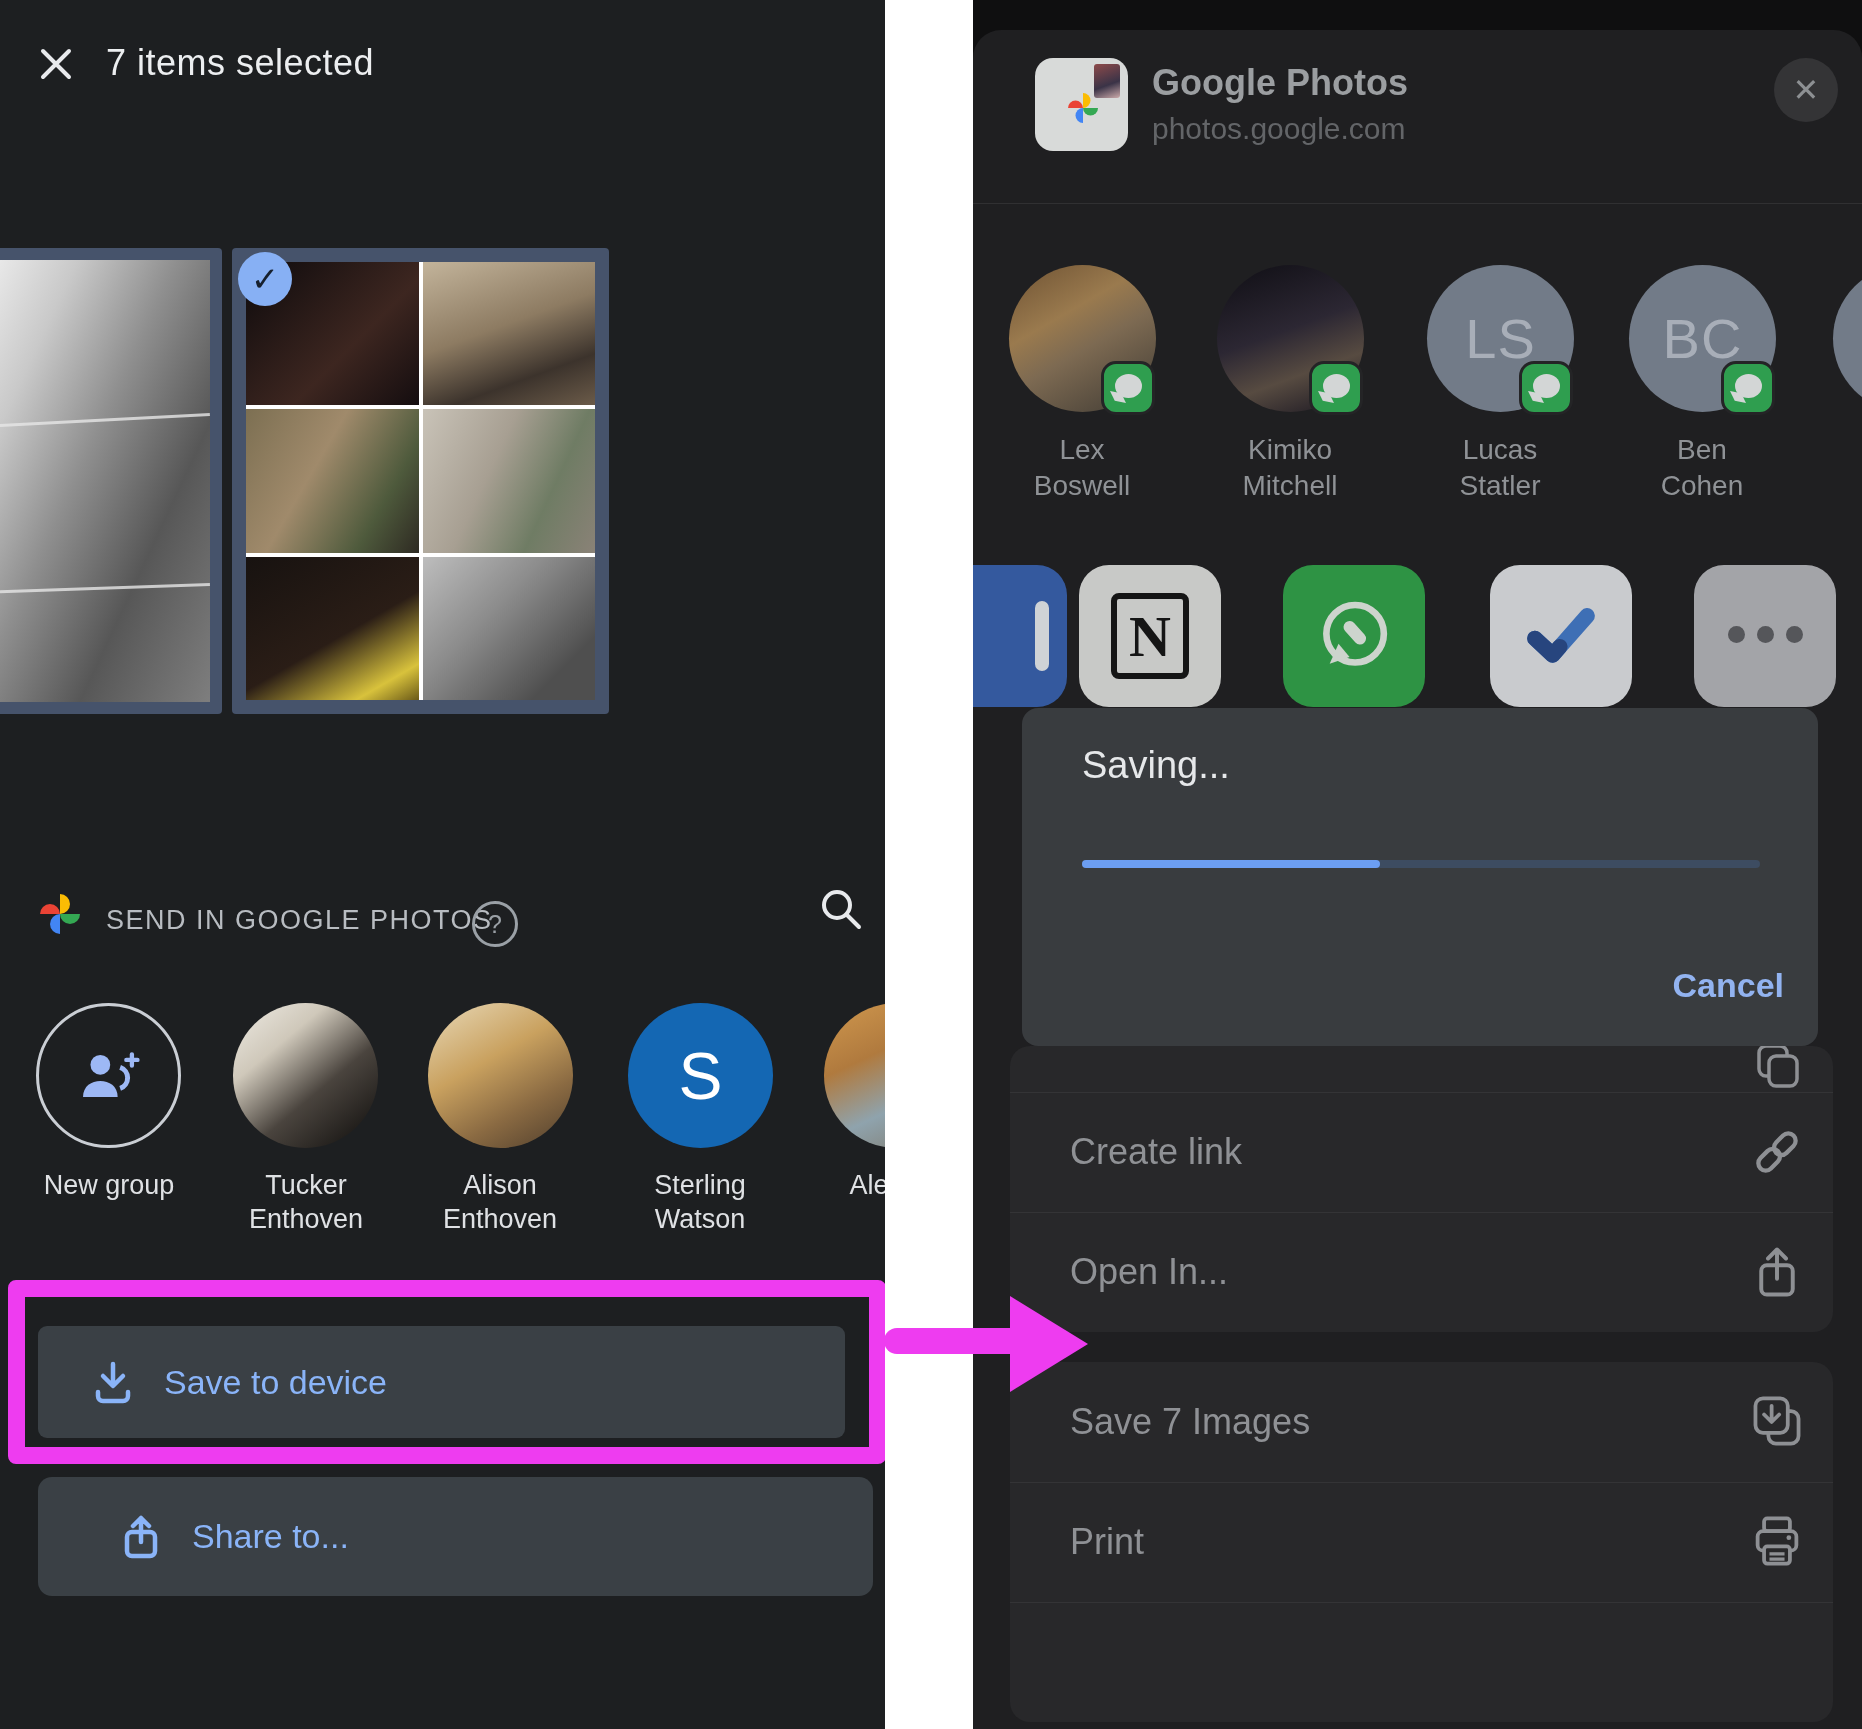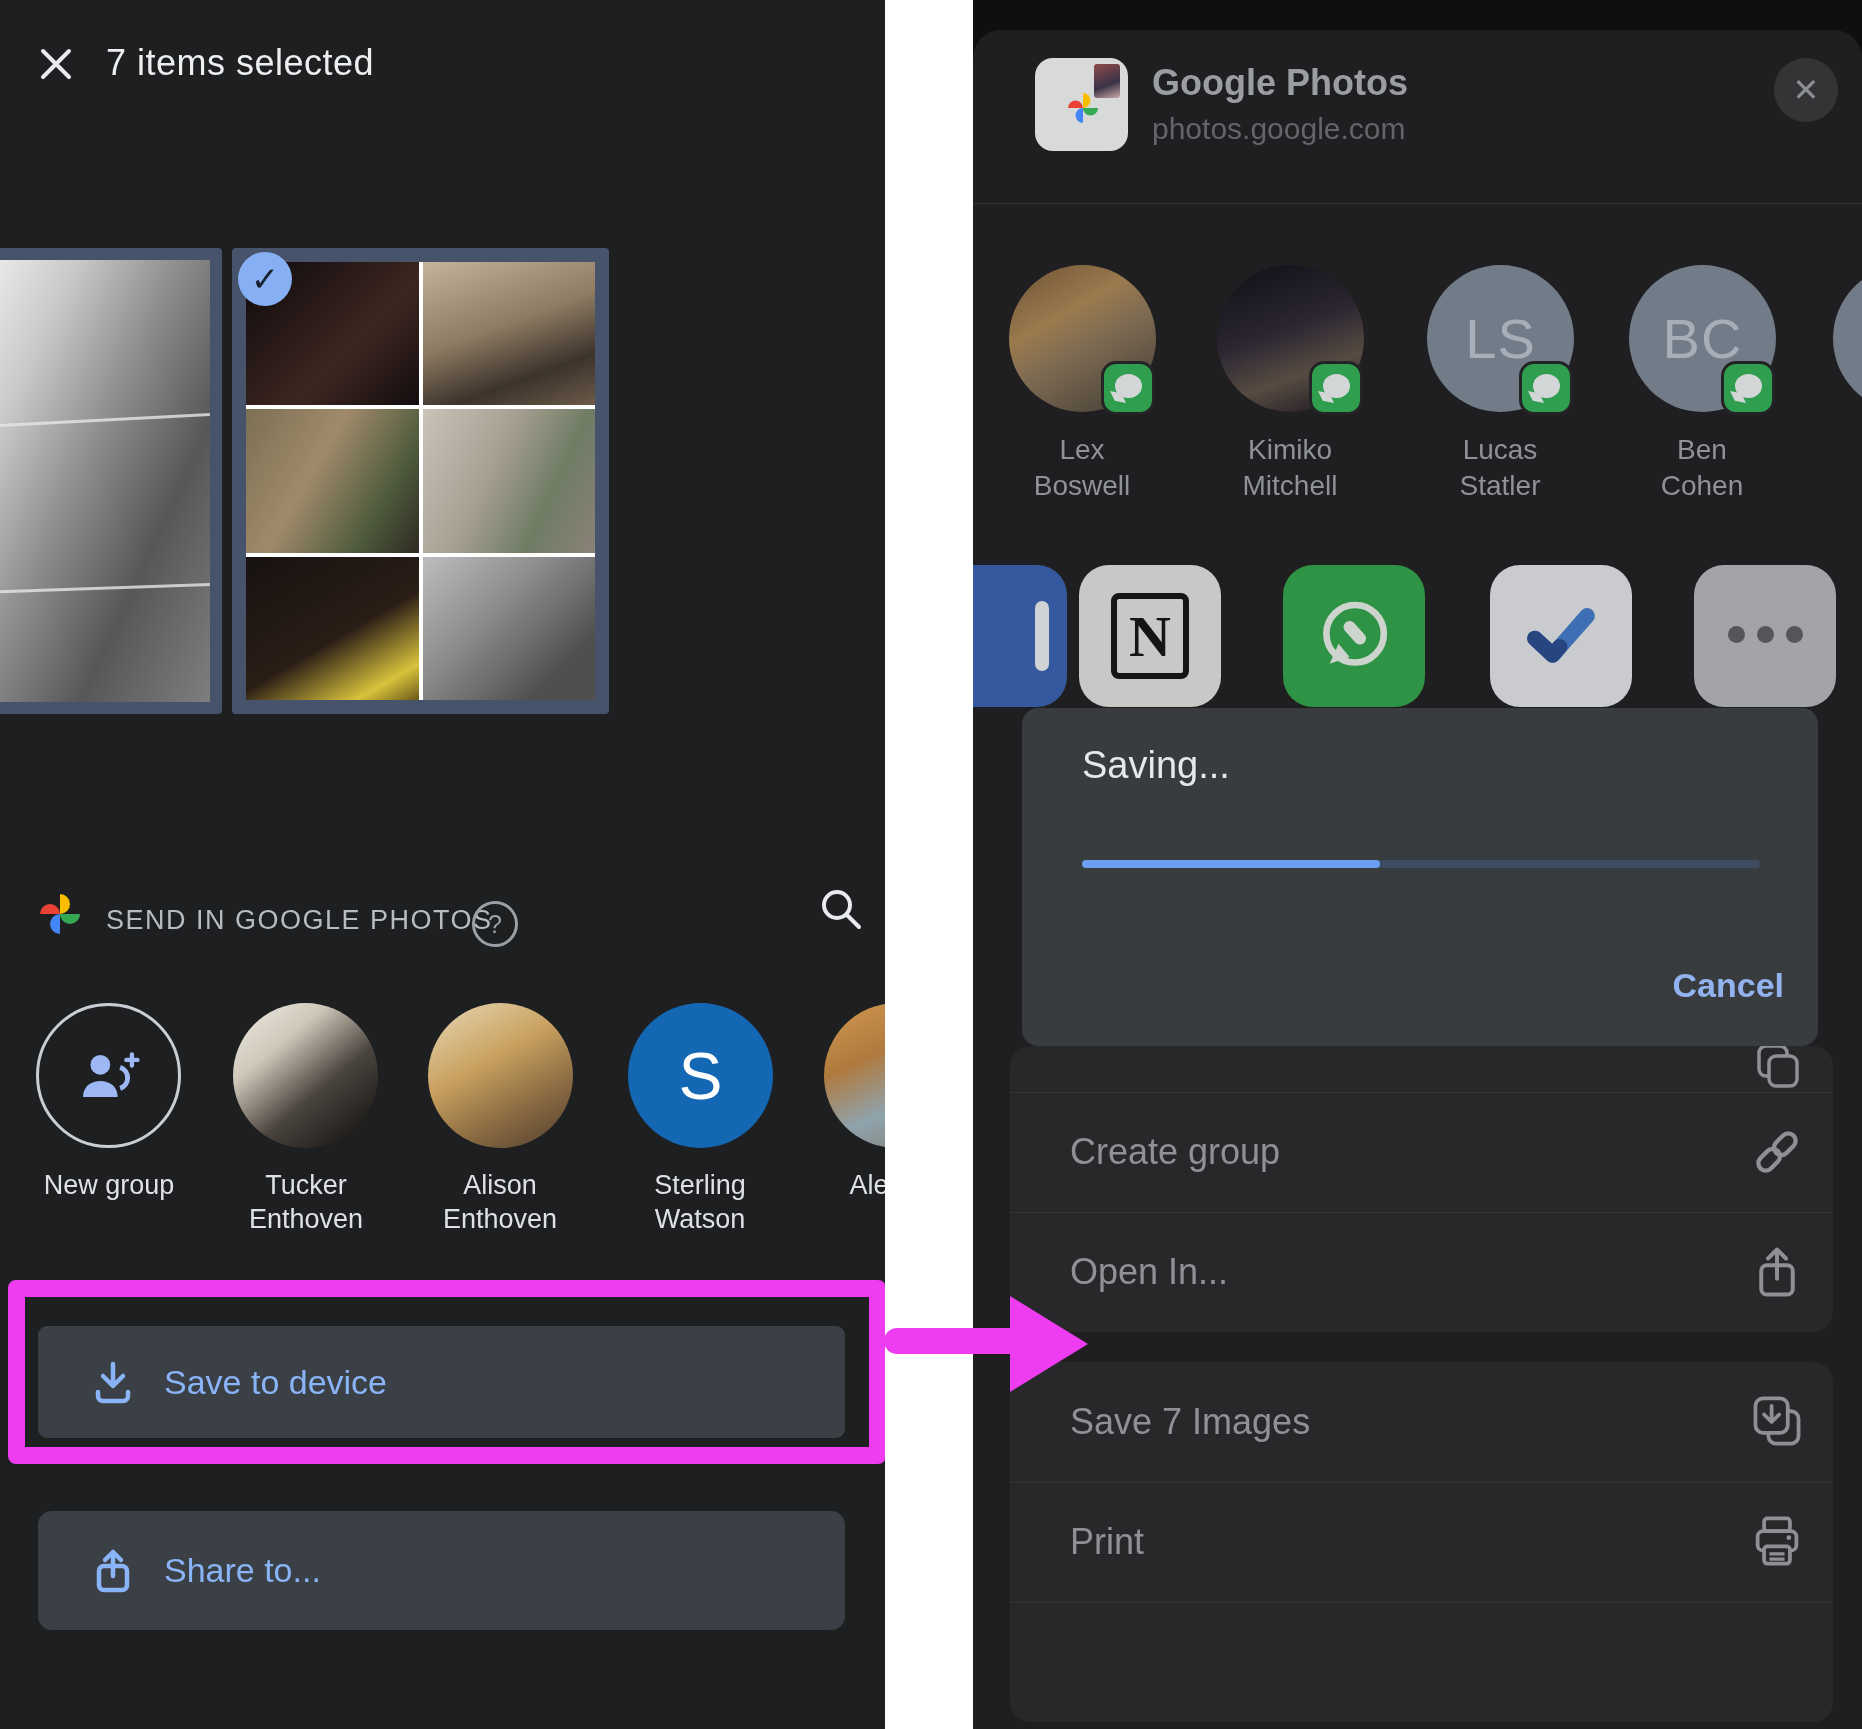--- a/index.html
+++ b/index.html
@@ -39,21 +39,21 @@
     display:flex;align-items:center;justify-content:center;}
   .av-tucker{background:linear-gradient(140deg,#efece5 0%,#cfc8ba 30%,#4a443e 60%,#23201d 85%);}
   .av-alison{background:linear-gradient(150deg,#e8d9b8 0%,#c9a15f 40%,#8a6a42 70%,#4e3d2c 100%);}
   .av-sterling{background:#1467b3;color:#fff;font-size:66px;display:flex;align-items:center;justify-content:center;}
   .av-alexa{background:linear-gradient(155deg,#d0984e 0%,#b07a3e 35%,#8fa3ad 65%,#7d7464 100%);}
   .pink-rect{left:8px;top:1280px;width:844px;height:150px;border:17px solid #ee3cf0;border-radius:8px;z-index:5;}
   .lbtn{left:38px;width:807px;background:#3a4045;border-radius:14px;display:flex;align-items:center;}
   .lbtn .txt{font-size:34px;font-weight:500;color:#8ab4f8;margin-left:28px;}
   .lbtn .ic{margin-left:52px;width:46px;height:46px;}
   .btn-save{top:1326px;height:112px;border-radius:9px;}
-  .btn-share{top:1511px;height:119px;}
+  .btn-share{top:1477px;height:119px;padding-left:28px;}
 
   
   .gutter{left:885px;top:0;width:88px;height:1729px;background:#ffffff;}
   .arrow-tail{left:884px;top:1328px;width:140px;height:26px;background:#ee3cf0;border-radius:13px;z-index:60;}
   .arrow-head{left:1010px;top:1296px;width:0;height:0;z-index:60;
     border-left:78px solid #ee3cf0;border-top:48px solid transparent;border-bottom:48px solid transparent;}
 
   
   .right-bg{left:973px;top:0;width:889px;height:1729px;background:#0f0f10;}
   .sheet{left:973px;top:30px;width:889px;height:1699px;background:#1f1f21;
@@ -309,21 +309,21 @@
       <div class="dots"><span></span><span></span><span></span></div>
     </div>
 
     <div class="menu-card mc1">
       <svg style="position:absolute;right:30px;top:-4px;" width="50" height="48" viewBox="0 0 50 48">
         <rect x="16" y="14" width="28" height="30" rx="7" fill="none" stroke="#8e9094" stroke-width="3.5"></rect>
         <path d="M34 14 v-3 a7 7 0 0 0 -7-7 h-14 a7 7 0 0 0 -7 7 v16 a7 7 0 0 0 7 7 h3" fill="none" stroke="#8e9094" stroke-width="3.5"></path>
       </svg>
       <div class="mdivider" style="top:46px"></div>
       <div class="menu-row" style="top:46px">
-        <span class="mlabel">Create group</span>
+        <span class="mlabel">Create link</span>
         <span class="micon">
           <svg width="54" height="54" viewBox="0 0 44 44">
             <g transform="rotate(-45 22 22)" fill="none" stroke="#8e9094" stroke-width="3.5">
               <rect x="3" y="16" width="20" height="12" rx="6"></rect>
               <rect x="21" y="16" width="20" height="12" rx="6"></rect>
             </g>
           </svg>
         </span>
       </div>
       <div class="mdivider" style="top:166px"></div>

